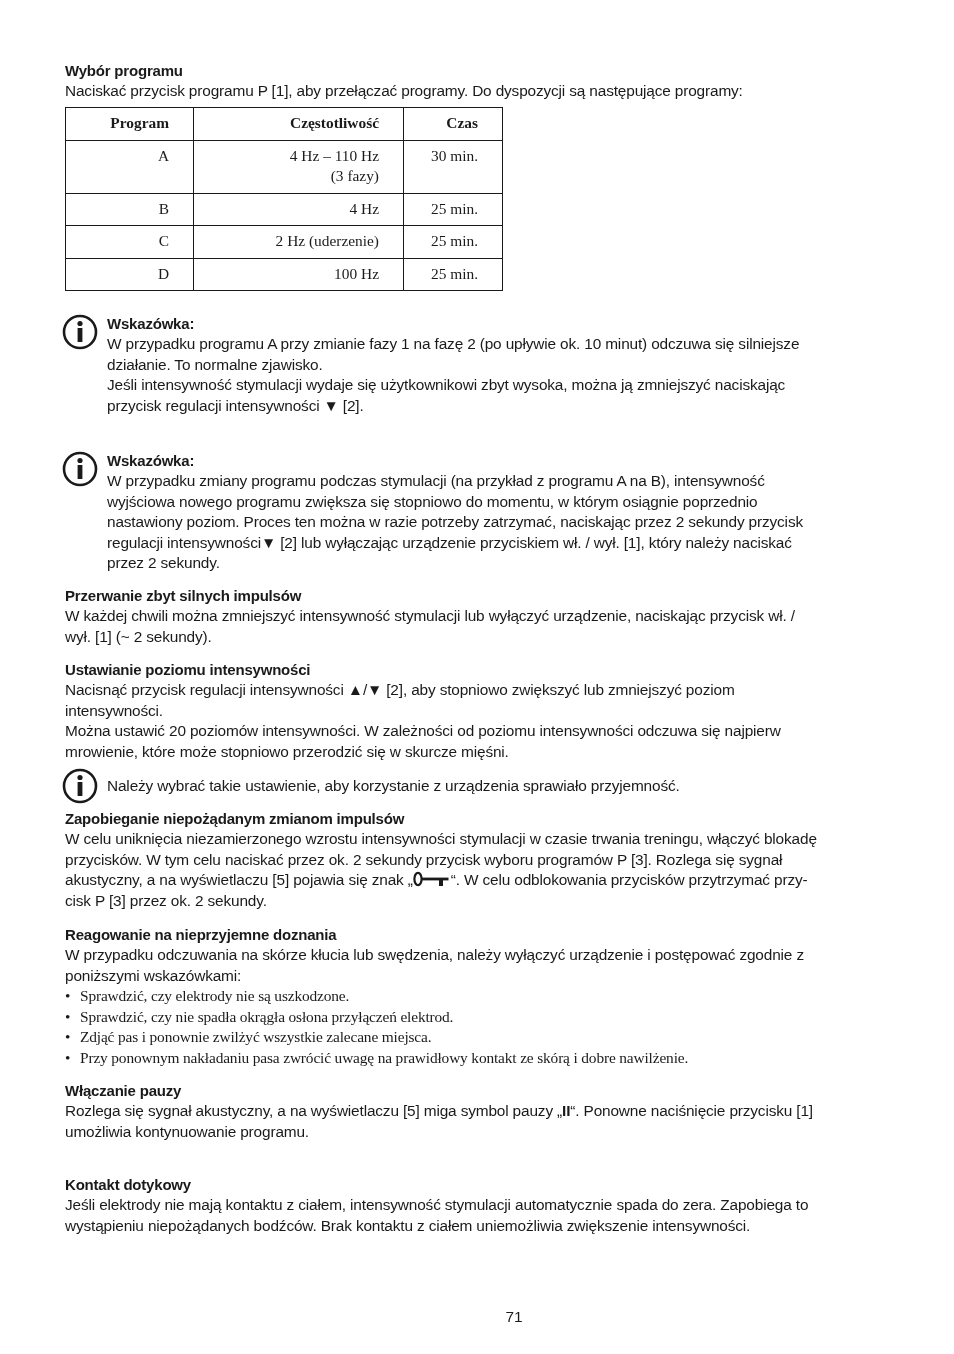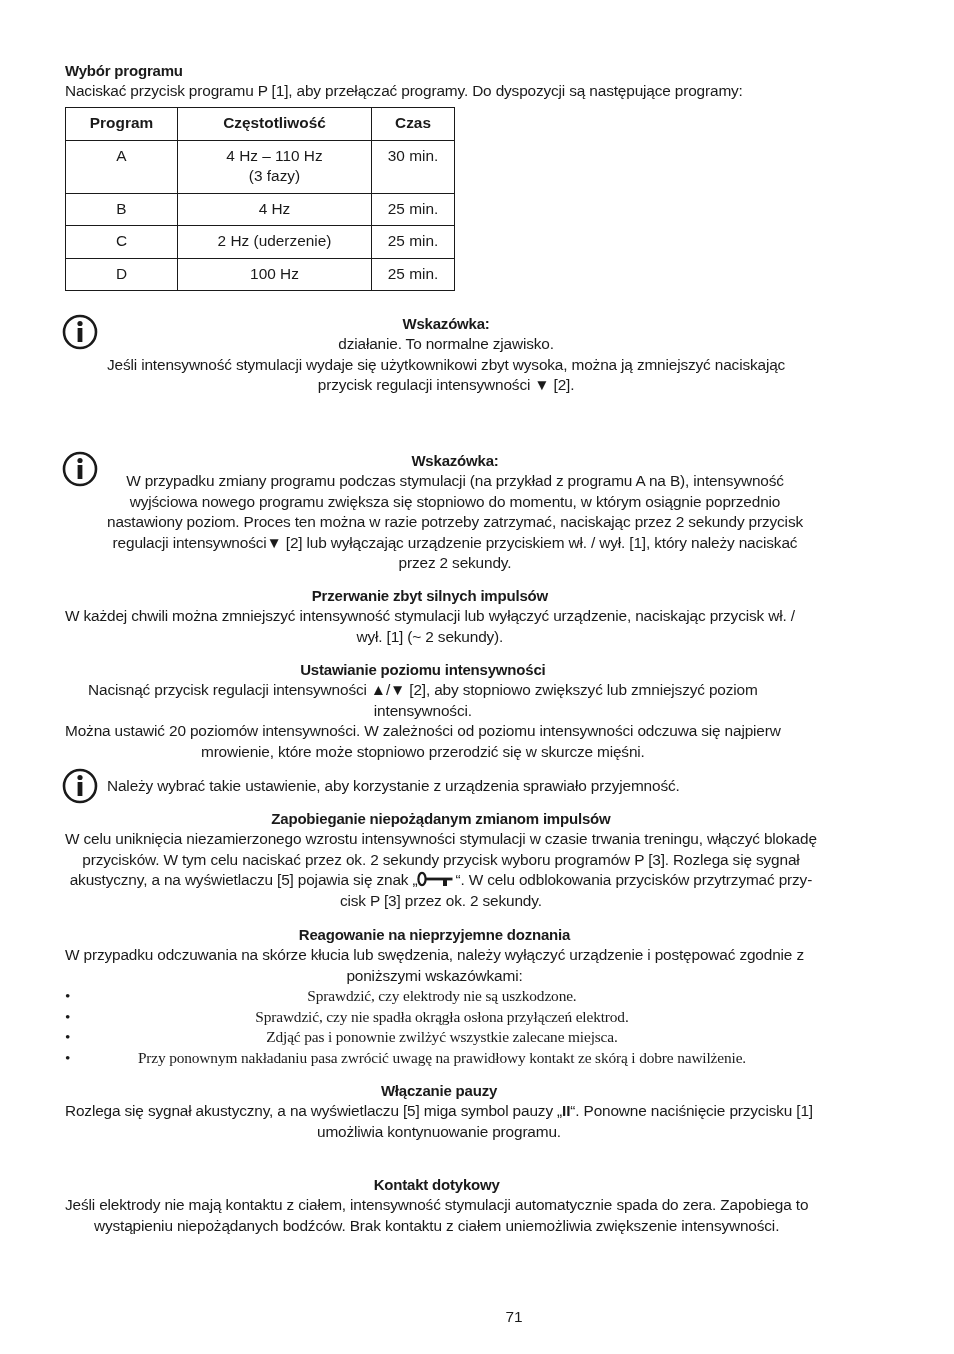--- a/index.html
+++ b/index.html
@@ -1,31 +1,32 @@
 <!DOCTYPE html>
 <html><head>
 <meta charset="utf-8">
 <style>
   html, body { margin: 0; padding: 0; background: #ffffff; }
   body {
     width: 954px; height: 1354px; position: relative; overflow: hidden;
     font-family: "Liberation Sans", sans-serif; color: #1a1a1a;
   }
   .page { position: absolute; left: 65px; top: 0; width: 830px; }
-  .abs { position: absolute; text-align: center; }
+  .abs { position: absolute; }
   .h { font-weight: bold; font-size: 15px; line-height: 20px; letter-spacing: -0.2px; white-space: nowrap; }
   .p { font-size: 15.4px; line-height: 20.5px; white-space: nowrap; letter-spacing: -0.15px; }
   .line { display: block; }
   table.prog {
     position: absolute; left: 0; top: 107px; border-collapse: collapse;
     font-size: 15.4px; line-height: 20.5px;
   }
   table.prog td, table.prog th {
-    border: 1.3px solid #1a1a1a; vertical-align: top; text-align: center;
-    padding: 5px 8px 6px 8px;
+    border: 1.3px solid #1a1a1a; vertical-align: top; text-align: right;
+    padding: 5px 24px 6px 8px;
+    font-family: Liberation Serif, serif;
   }
   table.prog th { font-weight: bold; height: 20px; }
   .c1 { width: 95px; } .c2 { width: 177px; } .c3 { width: 66px; }
   .info-icon { position: absolute; width: 36px; height: 36px; }
   .key-sym { display: inline-block; vertical-align: -2px; }
   .bullet-list { margin: 0; padding: 0; list-style: none; }
   .bullet-list li { position: relative; padding-left: 15px; font-family: Liberation Serif, serif; }
   .bullet-list li::before { content: "\2022"; position: absolute; left: 0; }
   .pagenum { position: absolute; left: 0; width: 954px; text-align: center; top: 1308px; font-size: 15.4px; padding-left: 37px; }
 </style>
@@ -71,20 +72,21 @@
     </table>
 
   <svg class="info-icon" style="left:-3px; top:314px" viewBox="0 0 36 36">
     <circle cx="18" cy="18" r="16" fill="none" stroke="#1a1a1a" stroke-width="2.6"></circle>
     <circle cx="18" cy="9.5" r="2.6" fill="#1a1a1a"></circle>
     <rect x="15.6" y="14" width="4.8" height="14" fill="#1a1a1a"></rect>
   </svg>
   <div class="abs" style="left:42px; top:314px">
     <div class="h">Wskazówka:</div>
     <div class="p">
+      <span class="line">W przypadku programu A przy zmianie fazy 1 na fazę 2 (po upływie ok. 10 minut) odczuwa się silniejsze</span>
       <span class="line">działanie. To normalne zjawisko.</span>
       <span class="line">Jeśli intensywność stymulacji wydaje się użytkownikowi zbyt wysoka, można ją zmniejszyć naciskając</span>
       <span class="line">przycisk regulacji intensywności ▼ [2].</span>
     </div>
   </div>
 
   <svg class="info-icon" style="left:-3px; top:451px" viewBox="0 0 36 36">
     <circle cx="18" cy="18" r="16" fill="none" stroke="#1a1a1a" stroke-width="2.6"></circle>
     <circle cx="18" cy="9.5" r="2.6" fill="#1a1a1a"></circle>
     <rect x="15.6" y="14" width="4.8" height="14" fill="#1a1a1a"></rect>

